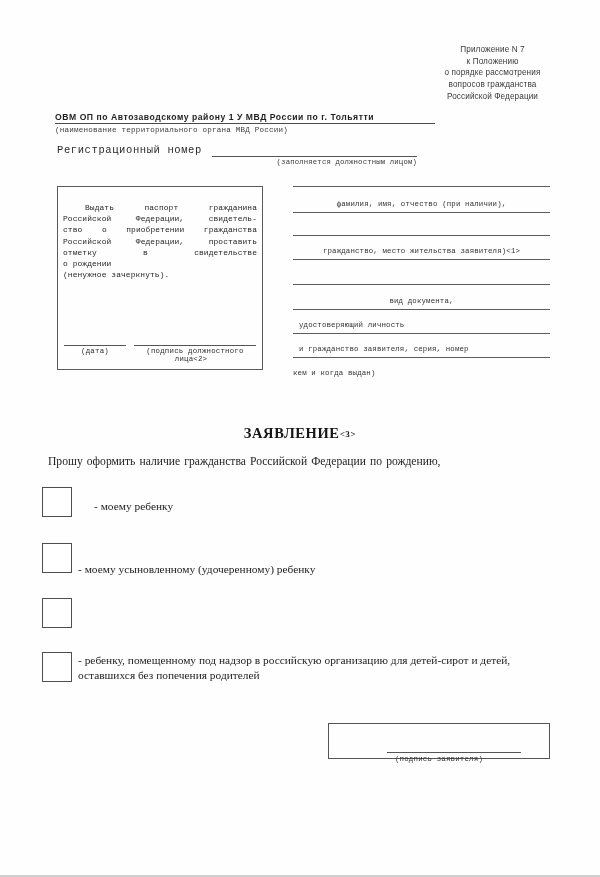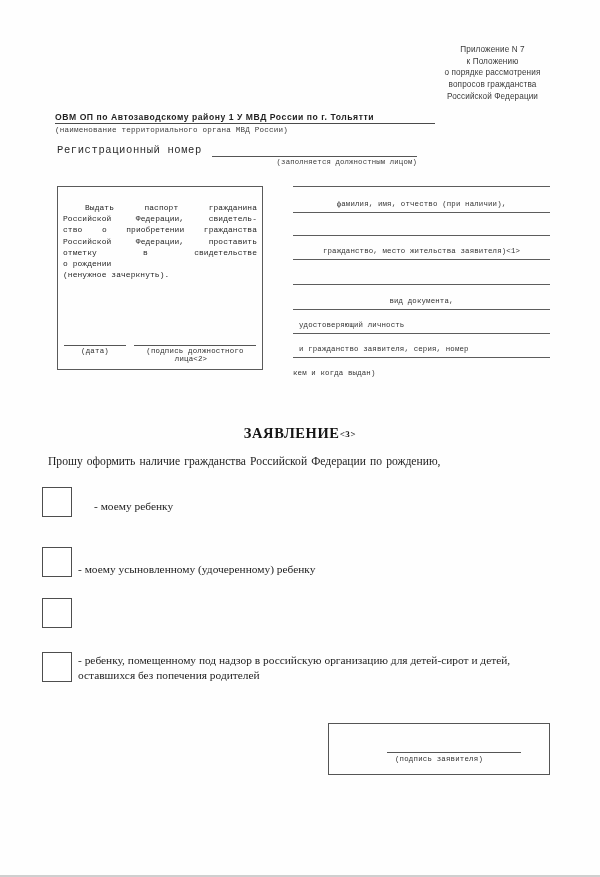--- a/index.html
+++ b/index.html
@@ -245,36 +245,36 @@
     background: #fff;
   }
   .check-label {
     font-size: 11.4px;
     line-height: 1.32;
     color: #232323;
     padding-left: 6px;
   }
   .ci-1 { left: 42px; top: 487px; width: 430px; }
   .ci-1 .check-label { padding-top: 12px; margin-left: 16px; }
-  .ci-2 { left: 42px; top: 543px; width: 450px; align-items: flex-end; }
+  .ci-2 { left: 42px; top: 543px; width: 450px; }
   .ci-2 .check-label { padding-top: 19px; }
   .ci-3 { left: 42px; top: 598px; width: 460px; }
   .ci-3 .check-label { padding-top: 12px; }
   .ci-4 { left: 42px; top: 652px; width: 520px; }
   .ci-4 .check-label { padding-top: 1px; }
   .ci-4 .check-label .l1 { display: block; }
   .ci-4 .check-label .l2 { display: block; }
 
   
   .sign-box {
     position: absolute;
     left: 328px;
     top: 723px;
     width: 222px;
-    height: 52px;
+    height: 36px;
     border: 1px solid #555;
     box-sizing: border-box;
   }
   .sign-box-line {
     position: absolute;
     left: 58px;
     right: 28px;
     top: 28px;
     border-bottom: 1px solid #555;
   }

